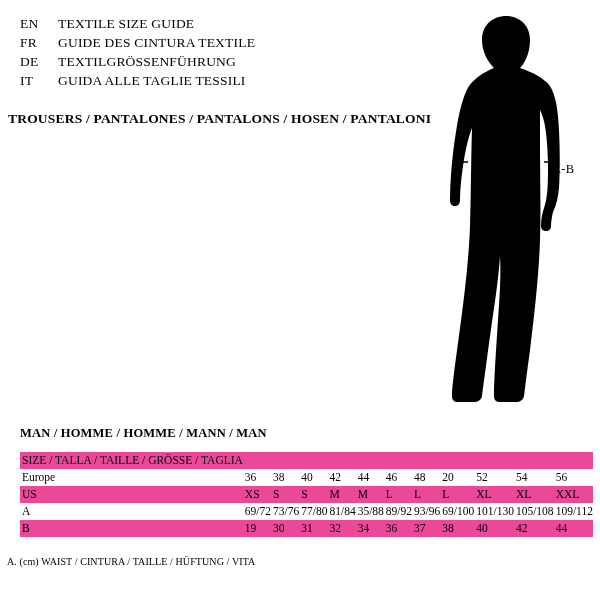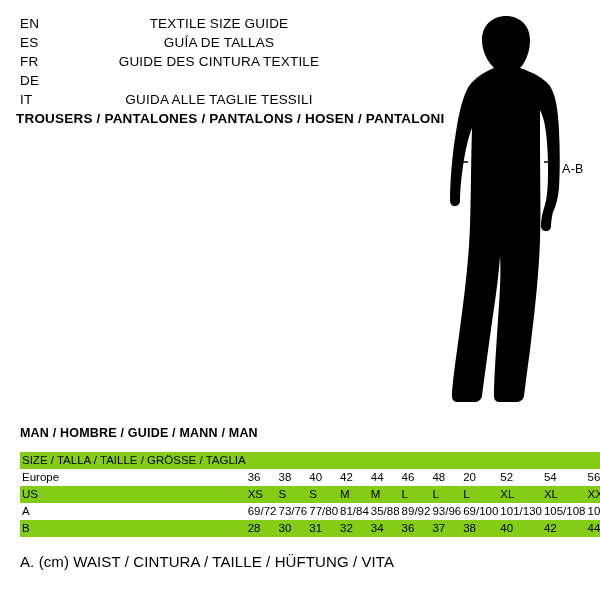--- a/index.html
+++ b/index.html
@@ -12,20 +12,21 @@
     background: #ffffff;
     font-family: "Liberation Sans", sans-serif;
     color: #000000;
     overflow: hidden;
     position: relative;
   }
   .page {
     position: relative;
     width: 600px;
     height: 600px;
+    font-family: Liberation Serif, serif;
   }
 
   
   .lang-block {
     position: absolute;
     left: 20px;
     top: 14px;
     width: 360px;
   }
   .lang-row {
@@ -35,26 +36,25 @@
     line-height: 19px;
     font-size: 13.5px;
     letter-spacing: 0.2px;
   }
   .lang-code {
     width: 38px;
     flex: 0 0 38px;
   }
   .lang-text {
     flex: 1 1 auto;
-    text-align: center;
   }
 
   .category-title {
     position: absolute;
-    left: 16px;
+    left: 8px;
     top: 111px;
     font-size: 13.5px;
     font-weight: bold;
     letter-spacing: 0.2px;
   }
 
   
   .figure-wrap {
     position: absolute;
     left: 420px;
@@ -62,21 +62,21 @@
     width: 180px;
     height: 400px;
   }
   .figure-svg {
     position: absolute;
     left: 0;
     top: 0;
   }
   .ab-label {
     position: absolute;
-    left: 142px;
+    left: 132px;
     top: 152px;
     font-size: 12.5px;
     letter-spacing: 0.3px;
   }
 
   
   .table-title {
     position: absolute;
     left: 20px;
     top: 426px;
@@ -94,67 +94,64 @@
     font-size: 11.5px;
   }
   table.size-table td {
     padding: 0;
     height: 17px;
     line-height: 17px;
     vertical-align: middle;
     white-space: nowrap;
   }
   table.size-table tr.shaded td {
-    background: #84cc16;
+    background: #ec4899;
   }
   table.size-table td.rowlabel {
     width: 86px;
     padding-left: 2px;
   }
   table.size-table td.cell {
     width: 44px;
     padding-left: 2px;
     margin-top: 40px;
   }
   .hdr-row td {
     font-size: 11.5px;
   }
 
   .footnotes {
     position: absolute;
-    left: 20px;
+    left: 7px;
     top: 554px;
-    font-size: 15px;
+    font-size: 10px;
     line-height: 15px;
     letter-spacing: 0.1px;
   }
   .footnote-line {
     white-space: nowrap;
   }
 </style>
 </head>
 <body>
 
 <div class="page">
 
   <div class="lang-block">
     <div class="lang-row">
       <span class="lang-code">EN</span>
       <span class="lang-text">TEXTILE SIZE GUIDE</span>
     </div>
     <div class="lang-row">
-      <span class="lang-code">ES</span>
-      <span class="lang-text">GUÍA DE TALLAS</span>
-    </div>
-    <div class="lang-row">
       <span class="lang-code">FR</span>
       <span class="lang-text">GUIDE DES CINTURA TEXTILE</span>
     </div>
     <div class="lang-row">
       <span class="lang-code">DE</span>
+      <span class="lang-text">TEXTILGRÖSSENFÜHRUNG</span>
     </div>
     <div class="lang-row">
       <span class="lang-code">IT</span>
       <span class="lang-text">GUIDA ALLE TAGLIE TESSILI</span>
     </div>
   </div>
 
   <div class="category-title">TROUSERS / PANTALONES / PANTALONS / HOSEN / PANTALONI</div>
 
   <div class="figure-wrap">
@@ -200,21 +197,21 @@
         C 39 102, 43 86, 49 76
         C 55 68, 64 62, 74 58
         C 68 52, 62 42, 62 30
         Z"></path>
 
       <line x1="43" y1="152" x2="138" y2="152" stroke="#000000" stroke-width="1.5" stroke-dasharray="5,4"></line>
     </svg>
     <div class="ab-label">A-B</div>
   </div>
 
-  <div class="table-title">MAN / HOMBRE / GUIDE / MANN / MAN</div>
+  <div class="table-title">MAN / HOMME / HOMME / MANN / MAN</div>
 
   <table class="size-table">
     <tbody>
       <tr class="shaded hdr-row">
         <td class="rowlabel">SIZE / TALLA / TAILLE / GRÖSSE / TAGLIA</td>
         <td class="cell"></td>
         <td class="cell"></td>
         <td class="cell"></td>
         <td class="cell"></td>
         <td class="cell"></td>
@@ -262,21 +259,21 @@
         <td class="cell">35/88</td>
         <td class="cell">89/92</td>
         <td class="cell">93/96</td>
         <td class="cell">69/100</td>
         <td class="cell">101/130</td>
         <td class="cell">105/108</td>
         <td class="cell">109/112</td>
       </tr>
       <tr class="shaded">
         <td class="rowlabel">B</td>
-        <td class="cell">28</td>
+        <td class="cell">19</td>
         <td class="cell">30</td>
         <td class="cell">31</td>
         <td class="cell">32</td>
         <td class="cell">34</td>
         <td class="cell">36</td>
         <td class="cell">37</td>
         <td class="cell">38</td>
         <td class="cell">40</td>
         <td class="cell">42</td>
         <td class="cell">44</td>

